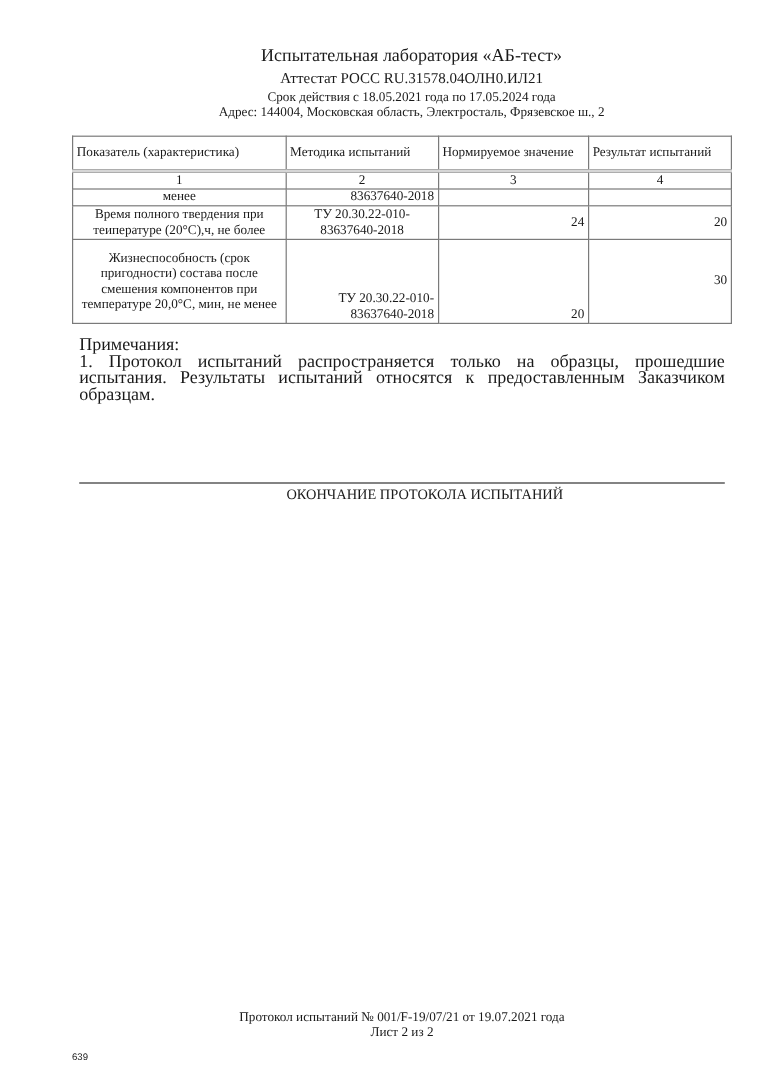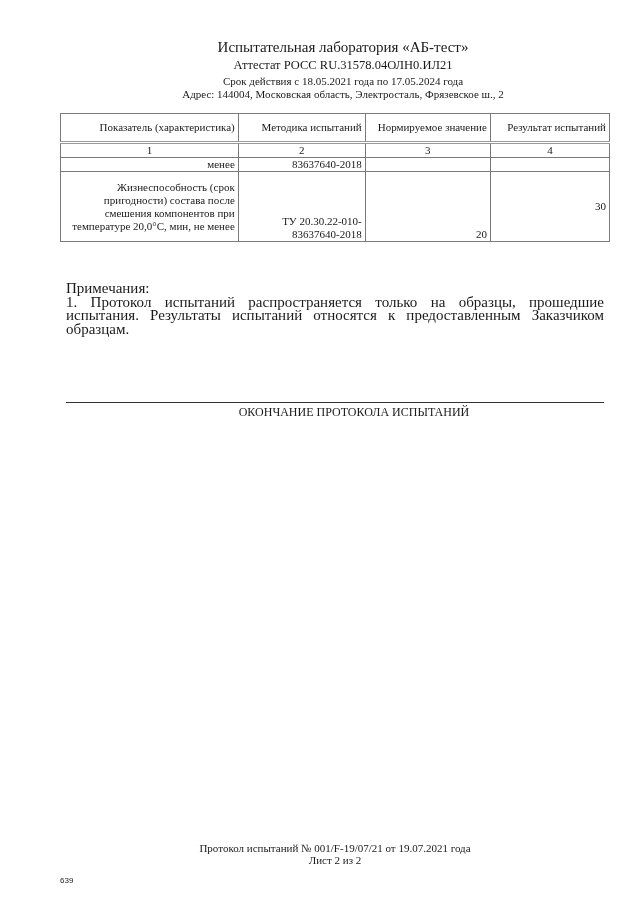--- a/index.html
+++ b/index.html
@@ -8,30 +8,30 @@
   .abs { position:absolute; }
   .center { text-align:center; }
   #lab-title { left:0; width:686px; top:39px; font-size:15px; }
   #attestat { left:0; width:686px; top:58px; font-size:12.5px; }
   #validity { left:0; width:686px; top:75px; font-size:11px; }
   #address { left:0; width:686px; top:88px; font-size:11px; }
 
   table.results { position:absolute; left:60px; top:113px; width:550px;
                   border-collapse:collapse; font-size:11px; line-height:13px; }
   table.results td { border:1px solid #7a7a7a; padding:0 3px; vertical-align:middle; }
-  table.results tr.hdr td { height:27px; text-align:right; }
+  table.results tr.hdr td { height:27px; text-align:left; }
   table.results tr.nums td { height:12px; text-align:center; border-top:3px double #9a9a9a; }
   table.results tr.r1 td { height:13px; }
   table.results tr.r2 td { height:27px; }
   table.results tr.r3 td { height:69px; }
   .c1 { width:172px; }
   .c2 { width:121px; }
   .c3 { width:119px; }
   .c4 { width:113px; }
-  .left { text-align:right; }
+  .left { text-align:center; }
   .ctr { text-align:right; }
   .rgt { text-align:right; }
   .bottom { vertical-align:bottom !important; }
 
   #notes { left:66px; width:538px; top:282px; font-size:15px; line-height:13.6px; }
   #notes p { margin:0; text-align:justify; }
   #end-rule { left:66px; width:538px; top:402px; height:0; border-top:1px solid #333; }
   #end-text { left:66px; width:576px; top:405px; font-size:12px; letter-spacing:0px; }
 
   #footer-protocol { left:0; width:670px; top:842px; font-size:11px; }
@@ -59,20 +59,26 @@
     <td>2</td>
     <td>3</td>
     <td>4</td>
   </tr>
   <tr class="r1">
     <td class="left">менее</td>
     <td class="ctr">83637640-2018</td>
     <td class="ctr"></td>
     <td class="ctr"></td>
   </tr>
+  <tr class="r2">
+    <td class="left">Время полного твердения при теипературе (20°C),ч, не более</td>
+    <td class="rgt" style="text-align:center;">ТУ 20.30.22-010-83637640-2018</td>
+    <td class="ctr">24</td>
+    <td class="ctr">20</td>
+  </tr>
   <tr class="r3">
     <td class="left">Жизнеспособность (срок пригодности) состава после смешения компонентов при температуре 20,0°C, мин, не менее</td>
     <td class="ctr bottom">ТУ 20.30.22-010-83637640-2018</td>
     <td class="ctr bottom">20</td>
     <td class="ctr">30</td>
   </tr>
 </tbody>
   </table>
 
 <div id="notes" class="abs">

